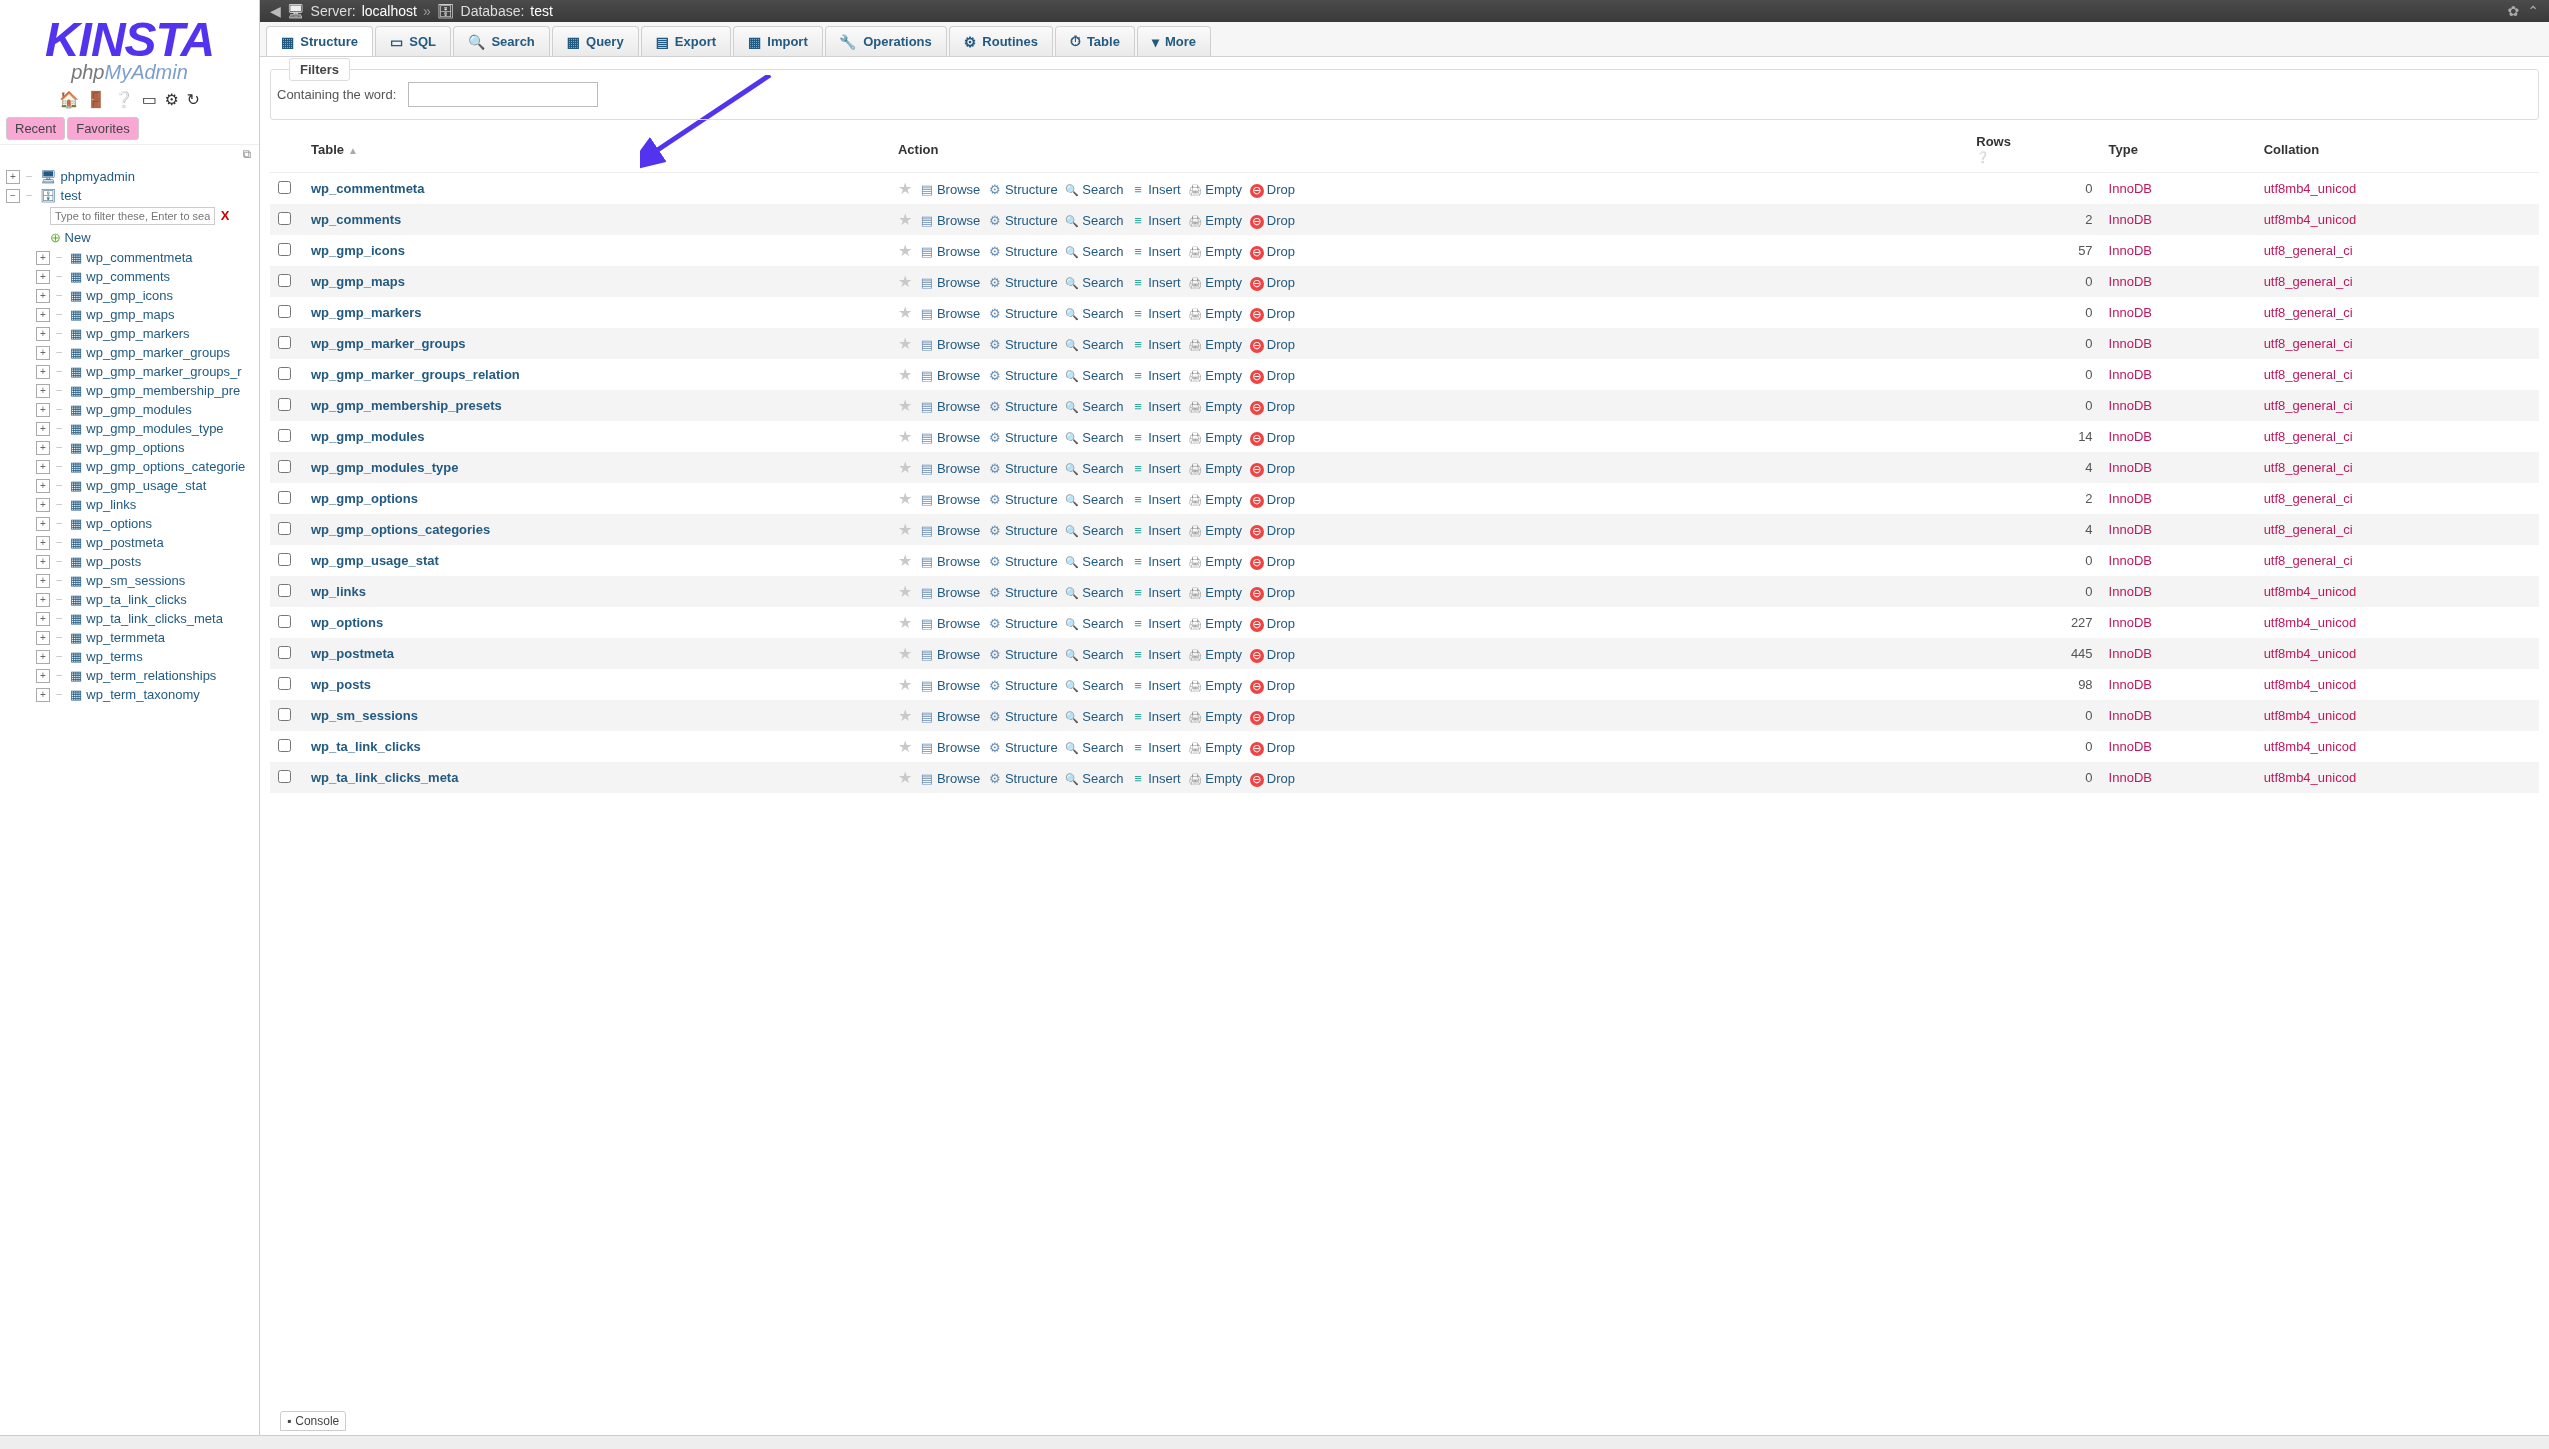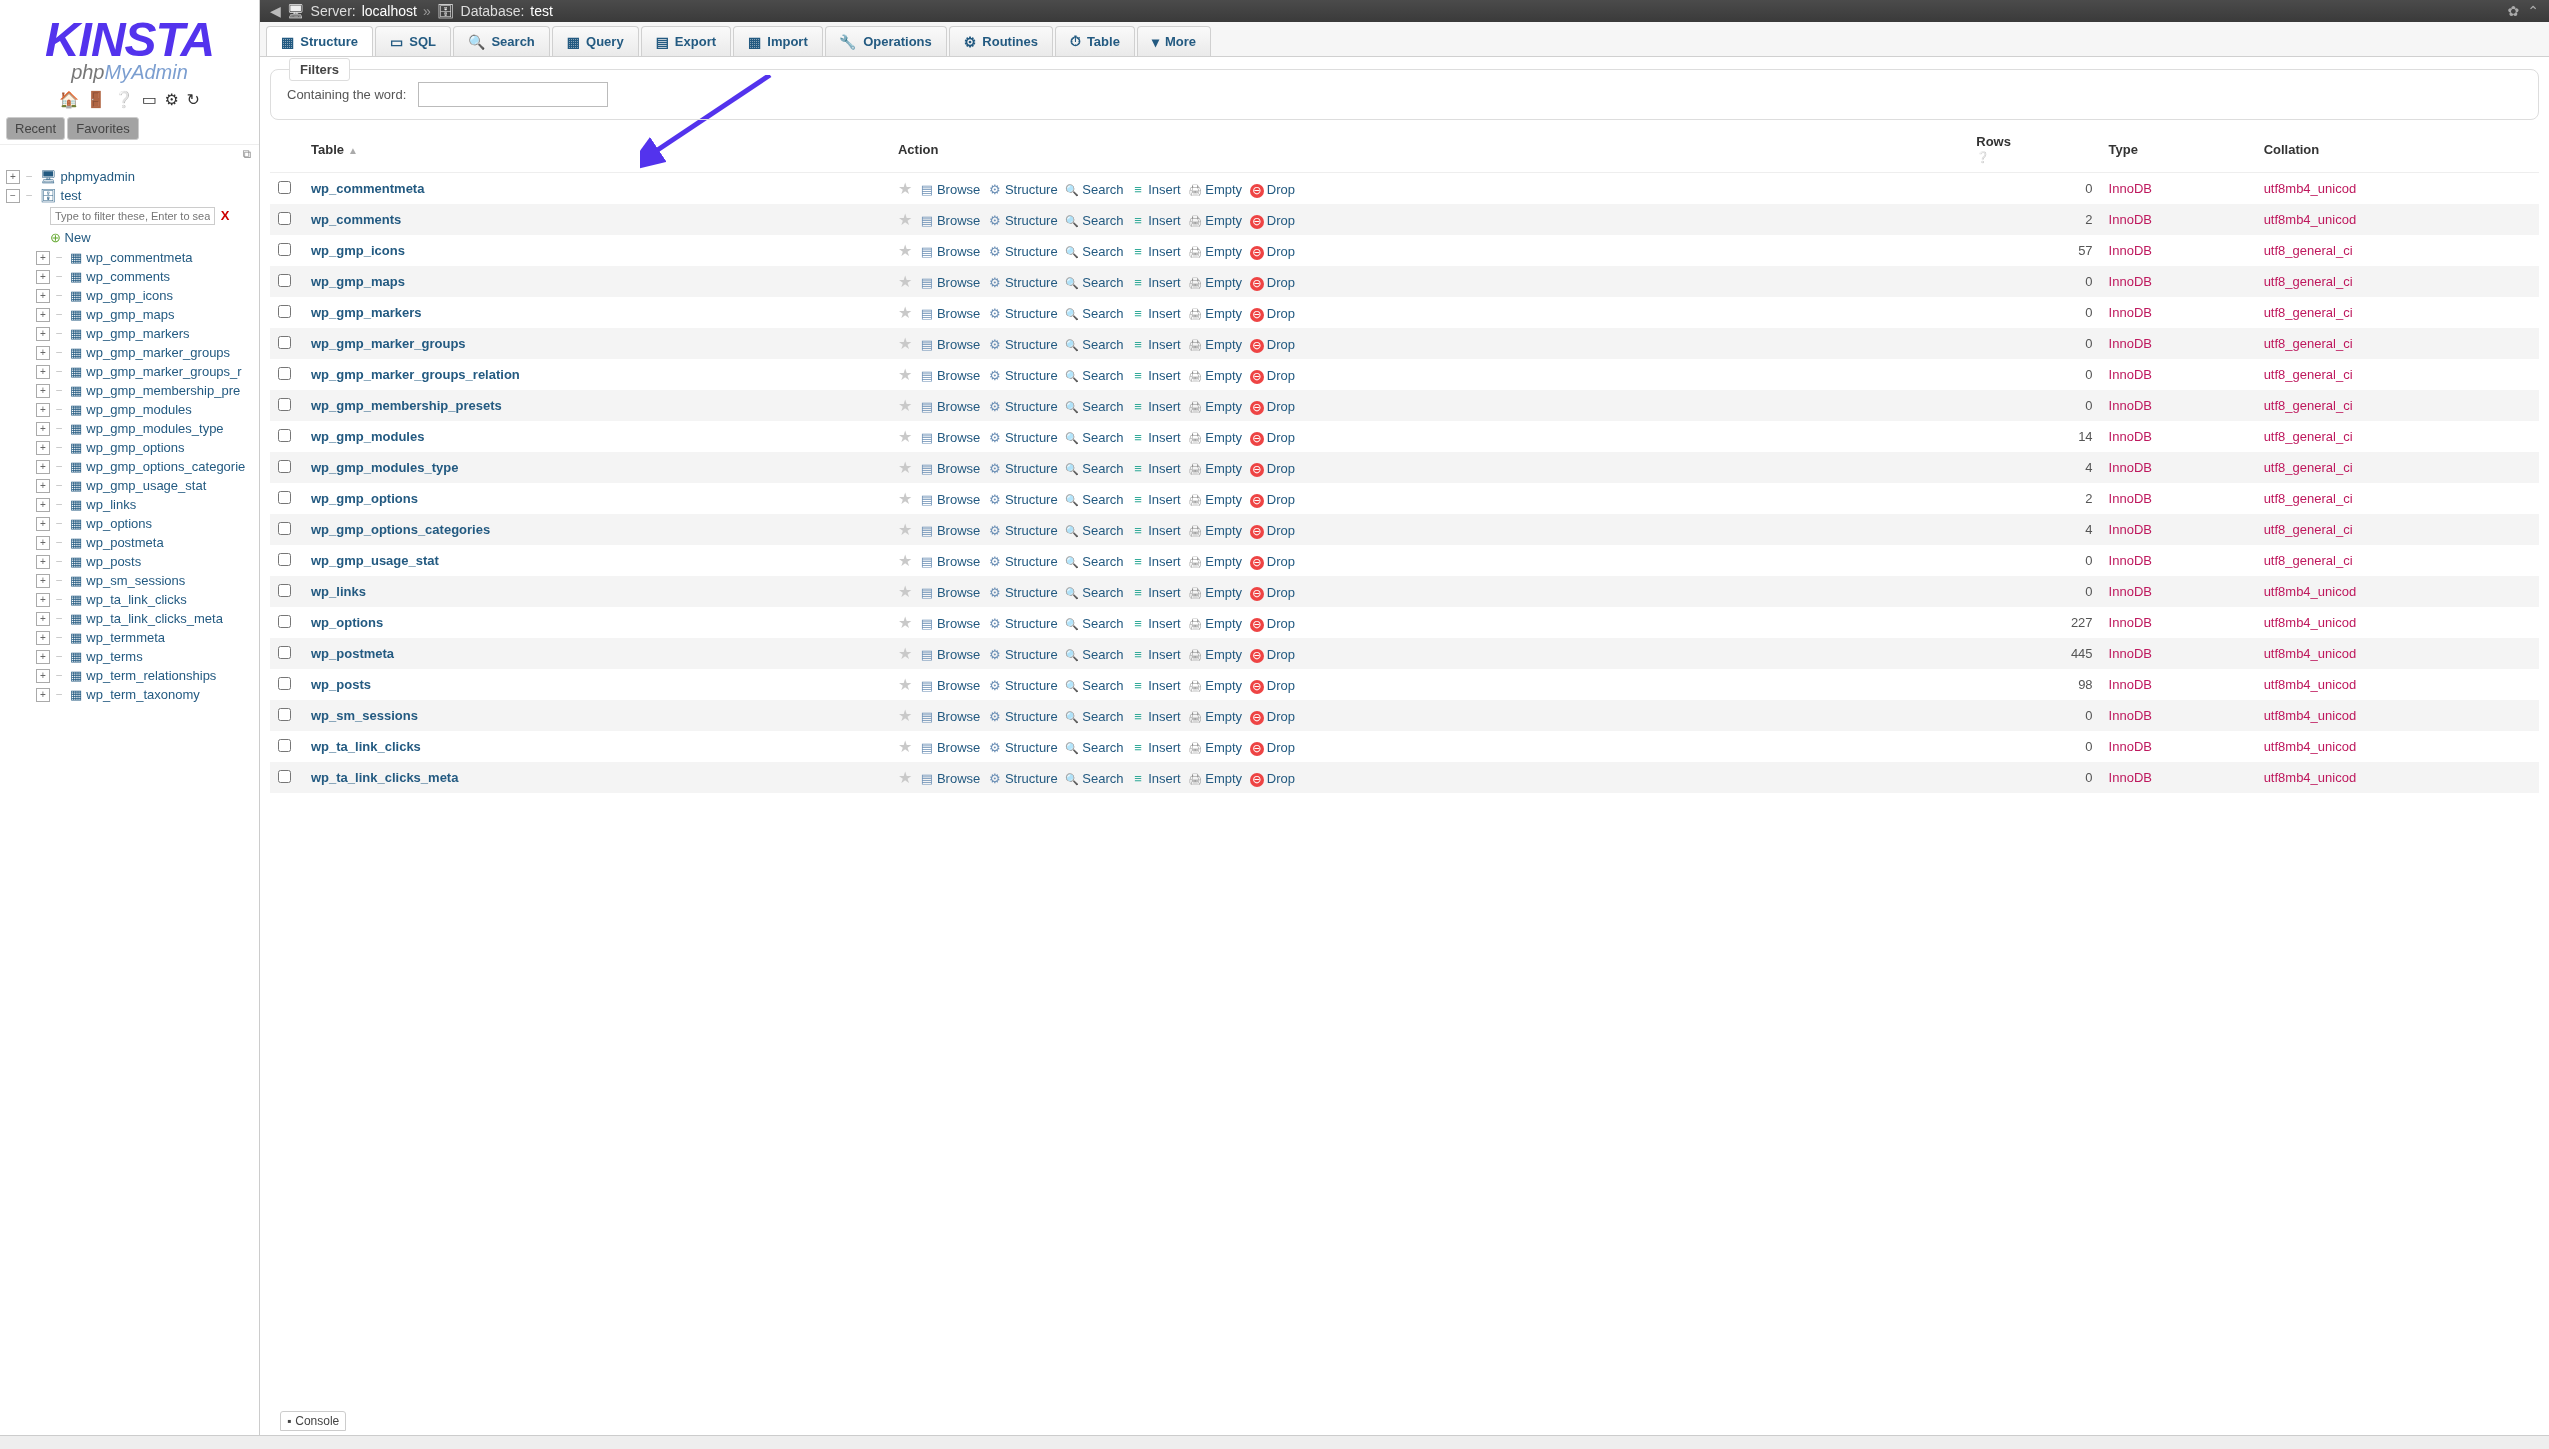--- a/index.html
+++ b/index.html
@@ -8,21 +8,21 @@
 .sidebar { width: 260px; background: #fff; border-right: 1px solid #ccc; display: flex; flex-direction: column; height: 100%; }
 .logo { padding: 12px 8px 0 8px; text-align: center; }
 .logo-text { font-size: 48px; font-weight: 900; color: #5333ed; letter-spacing: -1px; font-style: italic; margin-bottom: -6px; }
 .logo-text::before { content: "KINSTA"; }
 .logo-sub { font-size: 20px; font-style: italic; color: #666; }
 .logo-sub span:first-child { color: #777; }
 .logo-sub span:last-child { color: #7b9ed0; }
 .quick-icons { text-align: center; padding: 6px 0 4px; }
 .quick-icons span { display: inline-block; margin: 0 2px; font-size: 16px; cursor: pointer; }
 .recent-favs { display: flex; gap: 2px; padding: 4px 6px; border-bottom: 1px solid #eee; }
-.recent-favs span { padding: 3px 8px; border: 1px solid #ccc; border-radius: 3px; background: #a3a3a3; font-size: 13px; cursor: pointer; color: #444; }
+.recent-favs span { padding: 3px 8px; border: 1px solid #ccc; border-radius: 3px; background: #f9a8d4; font-size: 13px; cursor: pointer; color: #444; }
 .expand-toggles { text-align: right; padding: 2px 8px; color: #888; font-size: 12px; }
 .tree { flex: 1; overflow-y: auto; padding: 4px 2px; font-size: 13px; }
 .tree-row { display: flex; align-items: center; padding: 2px 4px; white-space: nowrap; color: #235a81; }
 .tree-row .exp { width: 14px; height: 14px; border: 1px solid #aaa; display: inline-flex; align-items: center; justify-content: center; font-size: 10px; line-height: 1; margin-right: 2px; background: #fff; color: #666; cursor: pointer; }
 .tree-row .dot { width: 14px; display: inline-block; text-align: center; color: #aaa; font-size: 8px; }
 .tree-row .db-icon, .tree-row .tbl-icon { margin: 0 4px; font-size: 13px; }
 .tree-row.lvl1 { padding-left: 4px; }
 .tree-row.lvl3 { padding-left: 34px; }
 .filter-box { margin: 2px 0 2px 48px; }
 .filter-box input { width: 165px; font-size: 11px; padding: 2px 4px; border: 1px solid #ccc; }
@@ -36,21 +36,21 @@
 .topbar .db-icon2::before { content: "🗄"; }
 .topbar .srv-label, .topbar .db-label { color: #ddd; }
 .topbar-right { margin-left: auto; display: flex; gap: 8px; color: #aaa; }
 
 .tabs { background: #f6f6f6; border-bottom: 1px solid #d0d0d0; display: flex; padding: 4px 6px 0; }
 .tab { padding: 6px 14px; border: 1px solid #d0d0d0; border-bottom: none; border-radius: 4px 4px 0 0; margin-right: 2px; background: linear-gradient(#fafafa,#eaeaea); color: #235a81; display: flex; align-items: center; gap: 6px; cursor: pointer; font-weight: bold; }
 .tab.active { background: #fff; }
 .tab .ticon { font-size: 14px; }
 
 .content { flex: 1; overflow: auto; padding: 12px 10px; position: relative; }
-.filters-box { border: 1px solid #ddd; border-radius: 8px; margin-bottom: 6px; padding: 12px 16px; position: relative; }
+.filters-box { border: 1px solid #ddd; border-radius: 3px; margin-bottom: 6px; padding: 12px 6px; position: relative; }
 .filters-box .legend { position: absolute; top: -12px; left: 18px; background: #fff; border: 1px solid #ddd; padding: 3px 10px; border-radius: 3px; font-weight: bold; color: #444; }
 .filters-box label { color: #555; margin-right: 8px; }
 .filters-box input { width: 190px; padding: 4px; border: 1px solid #bbb; }
 
 .arrow { position: absolute; top: 18px; left: 380px; pointer-events: none; }
 
 table.db-table { width: 100%; border-collapse: collapse; font-size: 13px; }
 table.db-table th { text-align: left; padding: 8px 8px; background: #fff; color: #333; font-weight: bold; border-bottom: 1px solid #eee; }
 table.db-table th .sort { color: #aaa; font-size: 10px; margin-left: 4px; }
 table.db-table td { padding: 6px 8px; white-space: nowrap; }

